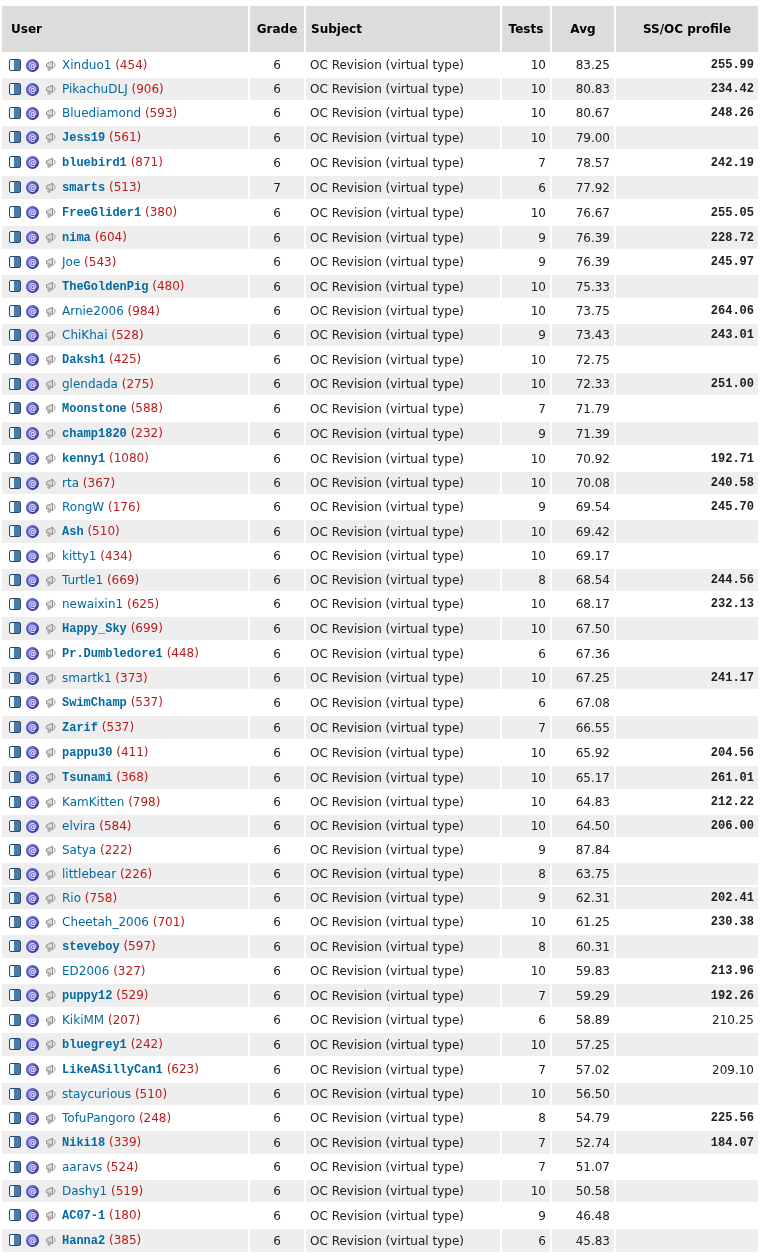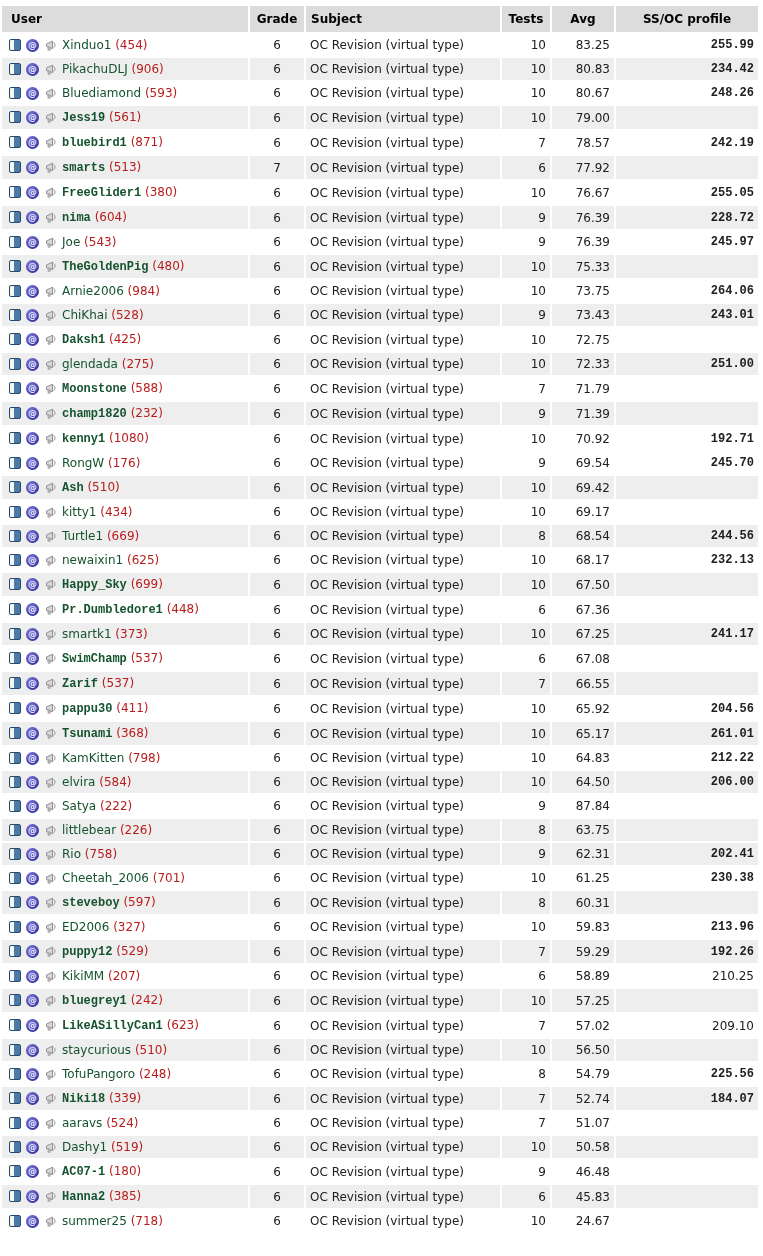--- a/index.html
+++ b/index.html
@@ -20,42 +20,42 @@
   col.c-grade{width:54px;}
   col.c-subj{width:194px;}
   col.c-tests{width:48px;}
   col.c-avg{width:62px;}
   col.c-prof{width:142px;}
   th{
     background:#dcdcdc;
     color:#000;
     font-weight:bold;
     text-align:left;
-    padding:5px 5px;
+    padding:15px 5px;
     height:16px;
     line-height:16px;
     white-space:nowrap;
     overflow:hidden;
   }
   th.first{padding-left:9px;}
   th.r{text-align:center;}
   td{
     background:#ffffff;
     padding:3px 4px;
     height:16px;
     line-height:16px;
     white-space:nowrap;
     overflow:hidden;
     vertical-align:middle;
   }
   tr.alt td{background:#eeeeee;}
   td.center{text-align:center;}
   td.r{text-align:right;}
   .b{font-weight:bold;font-family:Liberation Mono, monospace;}
-  .uname{color:#14532d;text-decoration:none;cursor:pointer;}
+  .uname{color:#0369a1;text-decoration:none;cursor:pointer;}
   .uid{color:#b91c1c;}
   .ic{display:inline-block;vertical-align:middle;}
   .ic-card{
     width:10px;height:10px;
     border:1px solid #27496d;
     border-radius:2px;
     background:linear-gradient(to right,#f4f6f8 0 40%,#4a7aa8 40% 100%);
     margin:0 2px 1px 3px;
   }
   .ic-mail{
@@ -323,20 +323,34 @@
         <path d="M8.5 3.5 C10.5 4.4 10.5 7.6 8.5 8.6" fill="none" stroke="#8f8f8f" stroke-width="1"></path>
         <rect x="3" y="8" width="2.2" height="3.2" fill="#bdbdbd" stroke="#8f8f8f" stroke-width="0.6"></rect>
       </svg><a class="uname b">kenny1</a><span class="uid">&nbsp;(1080)</span>
     </td>
     <td class="center">6</td>
     <td>OC Revision (virtual type)</td>
     <td class="r">10</td>
     <td class="r">70.92</td>
     <td class="r b">192.71</td>
   </tr>
+      <tr class="alt">
+    <td>
+      <span class="ic ic-card"></span><span class="ic ic-mail">@</span><svg class="ic ic-mega" width="13" height="13" viewBox="0 0 13 13">
+        <path d="M1.5 5 L7.5 2.2 L7.5 9.6 L1.5 7.6 Z" fill="#d9d9d9" stroke="#8f8f8f" stroke-width="1"></path>
+        <path d="M8.5 3.5 C10.5 4.4 10.5 7.6 8.5 8.6" fill="none" stroke="#8f8f8f" stroke-width="1"></path>
+        <rect x="3" y="8" width="2.2" height="3.2" fill="#bdbdbd" stroke="#8f8f8f" stroke-width="0.6"></rect>
+      </svg><a class="uname">rta</a><span class="uid">&nbsp;(367)</span>
+    </td>
+    <td class="center">6</td>
+    <td>OC Revision (virtual type)</td>
+    <td class="r">10</td>
+    <td class="r">70.08</td>
+    <td class="r b">240.58</td>
+  </tr>
       <tr>
     <td>
       <span class="ic ic-card"></span><span class="ic ic-mail">@</span><svg class="ic ic-mega" width="13" height="13" viewBox="0 0 13 13">
         <path d="M1.5 5 L7.5 2.2 L7.5 9.6 L1.5 7.6 Z" fill="#d9d9d9" stroke="#8f8f8f" stroke-width="1"></path>
         <path d="M8.5 3.5 C10.5 4.4 10.5 7.6 8.5 8.6" fill="none" stroke="#8f8f8f" stroke-width="1"></path>
         <rect x="3" y="8" width="2.2" height="3.2" fill="#bdbdbd" stroke="#8f8f8f" stroke-width="0.6"></rect>
       </svg><a class="uname">RongW</a><span class="uid">&nbsp;(176)</span>
     </td>
     <td class="center">6</td>
     <td>OC Revision (virtual type)</td>

